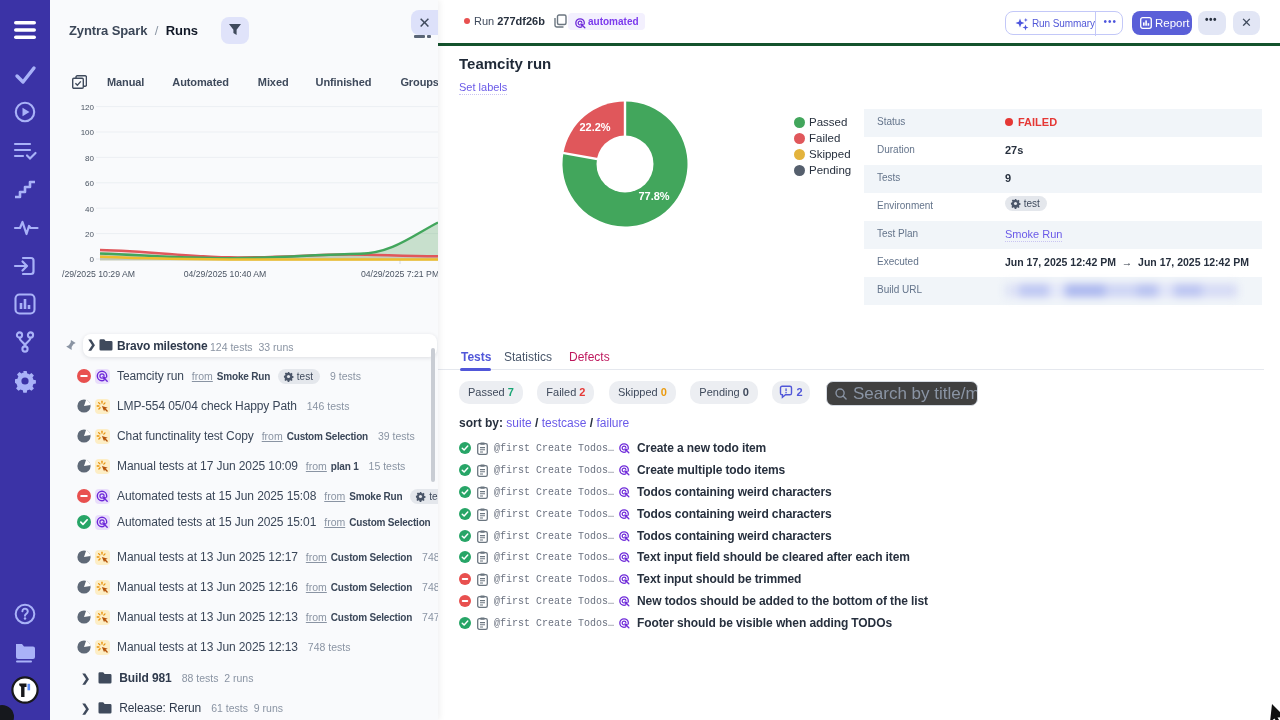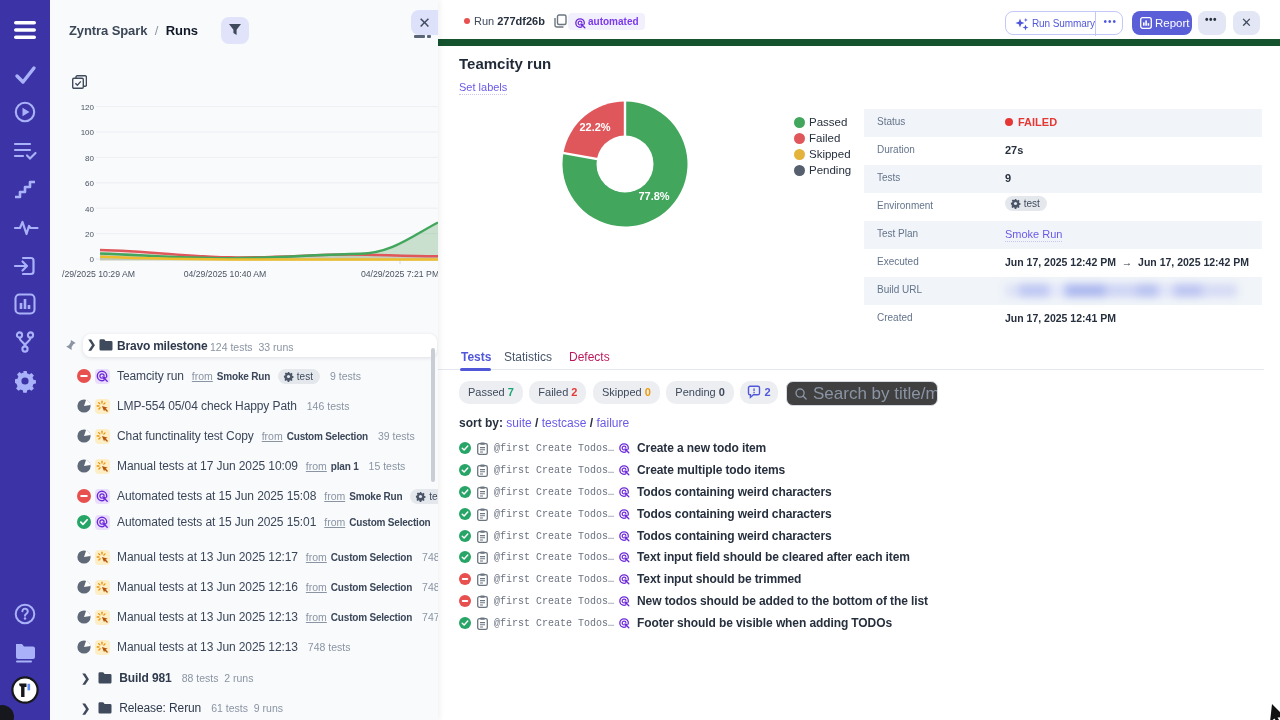--- a/index.html
+++ b/index.html
@@ -23,30 +23,30 @@
 
 .runrow { position:absolute; left:27px; height:16px; display:flex; align-items:center; color:#3b4759; white-space:nowrap; }
 .runrow .ic { flex-shrink:0; }
 .rname { font-size:12px; color:#3b4759; margin-left:7px; letter-spacing:-0.1px; flex-shrink:0;}
 .rfrom { font-size:10.5px; color:#8a94a3; margin-left:8px; flex-shrink:0;text-decoration:underline;}
 .rfromb { font-size:10px; color:#3b4759; font-weight:bold; margin-left:4px; letter-spacing:-0.2px; flex-shrink:0;}
 .rtests { font-size:10.5px; color:#8a94a3; margin-left:10px; flex-shrink:0;}
 .envchip { background:#e4e7ec; border-radius:9px; font-size:10px; color:#3f4a5c; padding:2px 7px 2px 5px; margin-left:8px; flex-shrink:0; }
 
 #rightpanel { position:absolute; left:438px; top:0; width:842px; height:720px; background:#fff; }
-#rp-header { position:absolute; left:0; top:0; width:842px; height:46px; background:#fff; border-bottom:7px solid #14532d; }
+#rp-header { position:absolute; left:0; top:0; width:842px; height:46px; background:#fff; border-bottom:3px solid #14532d; }
 .chip-auto { position:absolute; left:130px; top:13px; background:#f3f0fe; border-radius:4px; color:#7c3aed; font-weight:bold; font-size:10px; padding:3px 6px 3px 20px; }
 .btn { position:absolute; border-radius:8px; font-size:13px; text-align:center; }
 
 .trow { position:absolute; left:426px; width:398px; height:28px; }
 .trow.g { background:#f1f5f9; }
 .tlab { position:absolute; left:13px; top:7px; font-size:10px; color:#64748b; }
 .tval { position:absolute; left:141px; top:7px; font-size:11px; color:#27303e; }
 
-.fchip { display:inline-block; height:23px; line-height:23px; background:#eceef2; border-radius:10px; font-size:11px; color:#3f4a5c; padding:0 9px; margin-right:2px; vertical-align:top; }
+.fchip { display:inline-block; height:23px; line-height:23px; background:#eceef2; border-radius:10px; font-size:11px; color:#3f4a5c; padding:0 9px; margin-right:10px; vertical-align:top; }
 .fchip b { font-weight:bold; }
 
 .testrow { position:absolute; left:21px; height:14px; display:flex; align-items:center; white-space:nowrap; }
 .tmono { font-family:"Liberation Mono", monospace; font-size:10px; color:#6b7280; margin-left:6px; flex-shrink:0; }
 .ttitle { font-size:12px; font-weight:bold; color:#27303e; margin-left:6px; letter-spacing:-0.1px; flex-shrink:0; }
 </style>
 </head>
 <body>
 <div id="sidebar">
 
@@ -138,20 +138,21 @@
       </svg></div>
   <div class="closebtn">✕</div>
   <div class="abs" style="left:364px;top:35px;width:11px;height:2.5px;background:#5a6576;border-radius:1px"></div>
     <div class="abs" style="left:377px;top:35px;width:4px;height:2.5px;background:#5a6576;border-radius:1px"></div>
 
   <svg class="abs" style="left:22px;top:75px" width="15" height="14" viewBox="0 0 15 14">
     <path d="M4 3.5 V2 a1.2 1.2 0 0 1 1.2 -1.2 h8 A1.2 1.2 0 0 1 14.4 2 v8 a1.2 1.2 0 0 1 -1.2 1.2 H12" fill="none" stroke="#3f4a5c" stroke-width="1.4"></path>
     <rect x="0.7" y="3.2" width="10.6" height="10.1" rx="1.2" fill="none" stroke="#3f4a5c" stroke-width="1.4"></rect>
     <path d="M3.4 8.2 l2 2 3.4 -3.8" fill="none" stroke="#3f4a5c" stroke-width="1.4"></path>
   </svg>
+  <div class="lp-tabs"><span style="margin-right:28px">Manual</span><span style="margin-right:29px">Automated</span><span style="margin-right:27px">Mixed</span><span style="margin-right:29px">Unfinished</span><span>Groups</span></div>
 
   <svg class="abs" style="left:0;top:90px" width="388" height="200" viewBox="0 0 388 200">
     <g stroke="#eceff3" stroke-width="1">
       <line x1="46" y1="16.6" x2="388" y2="16.6"></line>
         <line x1="46" y1="42" x2="388" y2="42"></line>
       <line x1="46" y1="67.4" x2="388" y2="67.4"></line>
         <line x1="46" y1="92.8" x2="388" y2="92.8"></line>
       <line x1="46" y1="118.2" x2="388" y2="118.2"></line>
         <line x1="46" y1="143.6" x2="388" y2="143.6"></line>
     </g>
@@ -510,24 +511,20 @@
       <span class="tval" style="color:#6a5ae8"><span style="border-bottom:1px dotted #c9c4f2;padding-bottom:0.5px">Smoke Run</span></span>
     </div>
   <div class="trow" style="top:249px">
       <span class="tlab">Executed</span>
       <span class="tval" style="font-weight:bold;font-size:10.5px">Jun 17, 2025 12:42 PM&nbsp; →&nbsp; Jun 17, 2025 12:42 PM</span>
     </div>
   <div class="trow g" style="top:277px">
       <span class="tlab">Build URL</span>
     <div style="position:absolute;left:141px;top:7px;width:232px;height:13px;filter:blur(4px);background:linear-gradient(90deg,#dde2f6 0 6%,#bcc5f2 6% 19%,#e3e7f9 19% 26%,#aab6ee 26% 43%,#ccd3f4 43% 57%,#b6c0f0 57% 66%,#dfe3f8 66% 73%,#bac3f1 73% 85%,#d5daf5 85% 100%)"></div>
     </div>
-  <div class="trow" style="top:305px">
-      <span class="tlab">Created</span>
-      <span class="tval" style="font-weight:bold;font-size:10.5px">Jun 17, 2025 12:41 PM</span>
-    </div>
 
   <div class="abs" style="left:0px;top:348px;width:826px;border-bottom:1px solid #e5e8ee;height:22px">
     <span class="abs" style="left:23px;top:2px;font-size:12px;font-weight:bold;color:#5157d9">Tests</span>
     <span class="abs" style="left:66px;top:2px;font-size:12px;color:#475569">Statistics</span>
     <span class="abs" style="left:131px;top:2px;font-size:12px;color:#be185d">Defects</span>
     <div class="abs" style="left:22px;top:20px;width:31px;height:2.5px;background:#5157d9;border-radius:2px"></div>
   </div>
 
   <div class="abs" style="left:21px;top:381px;white-space:nowrap">
     <span class="fchip">Passed <b style="color:#19a574">7</b></span>

